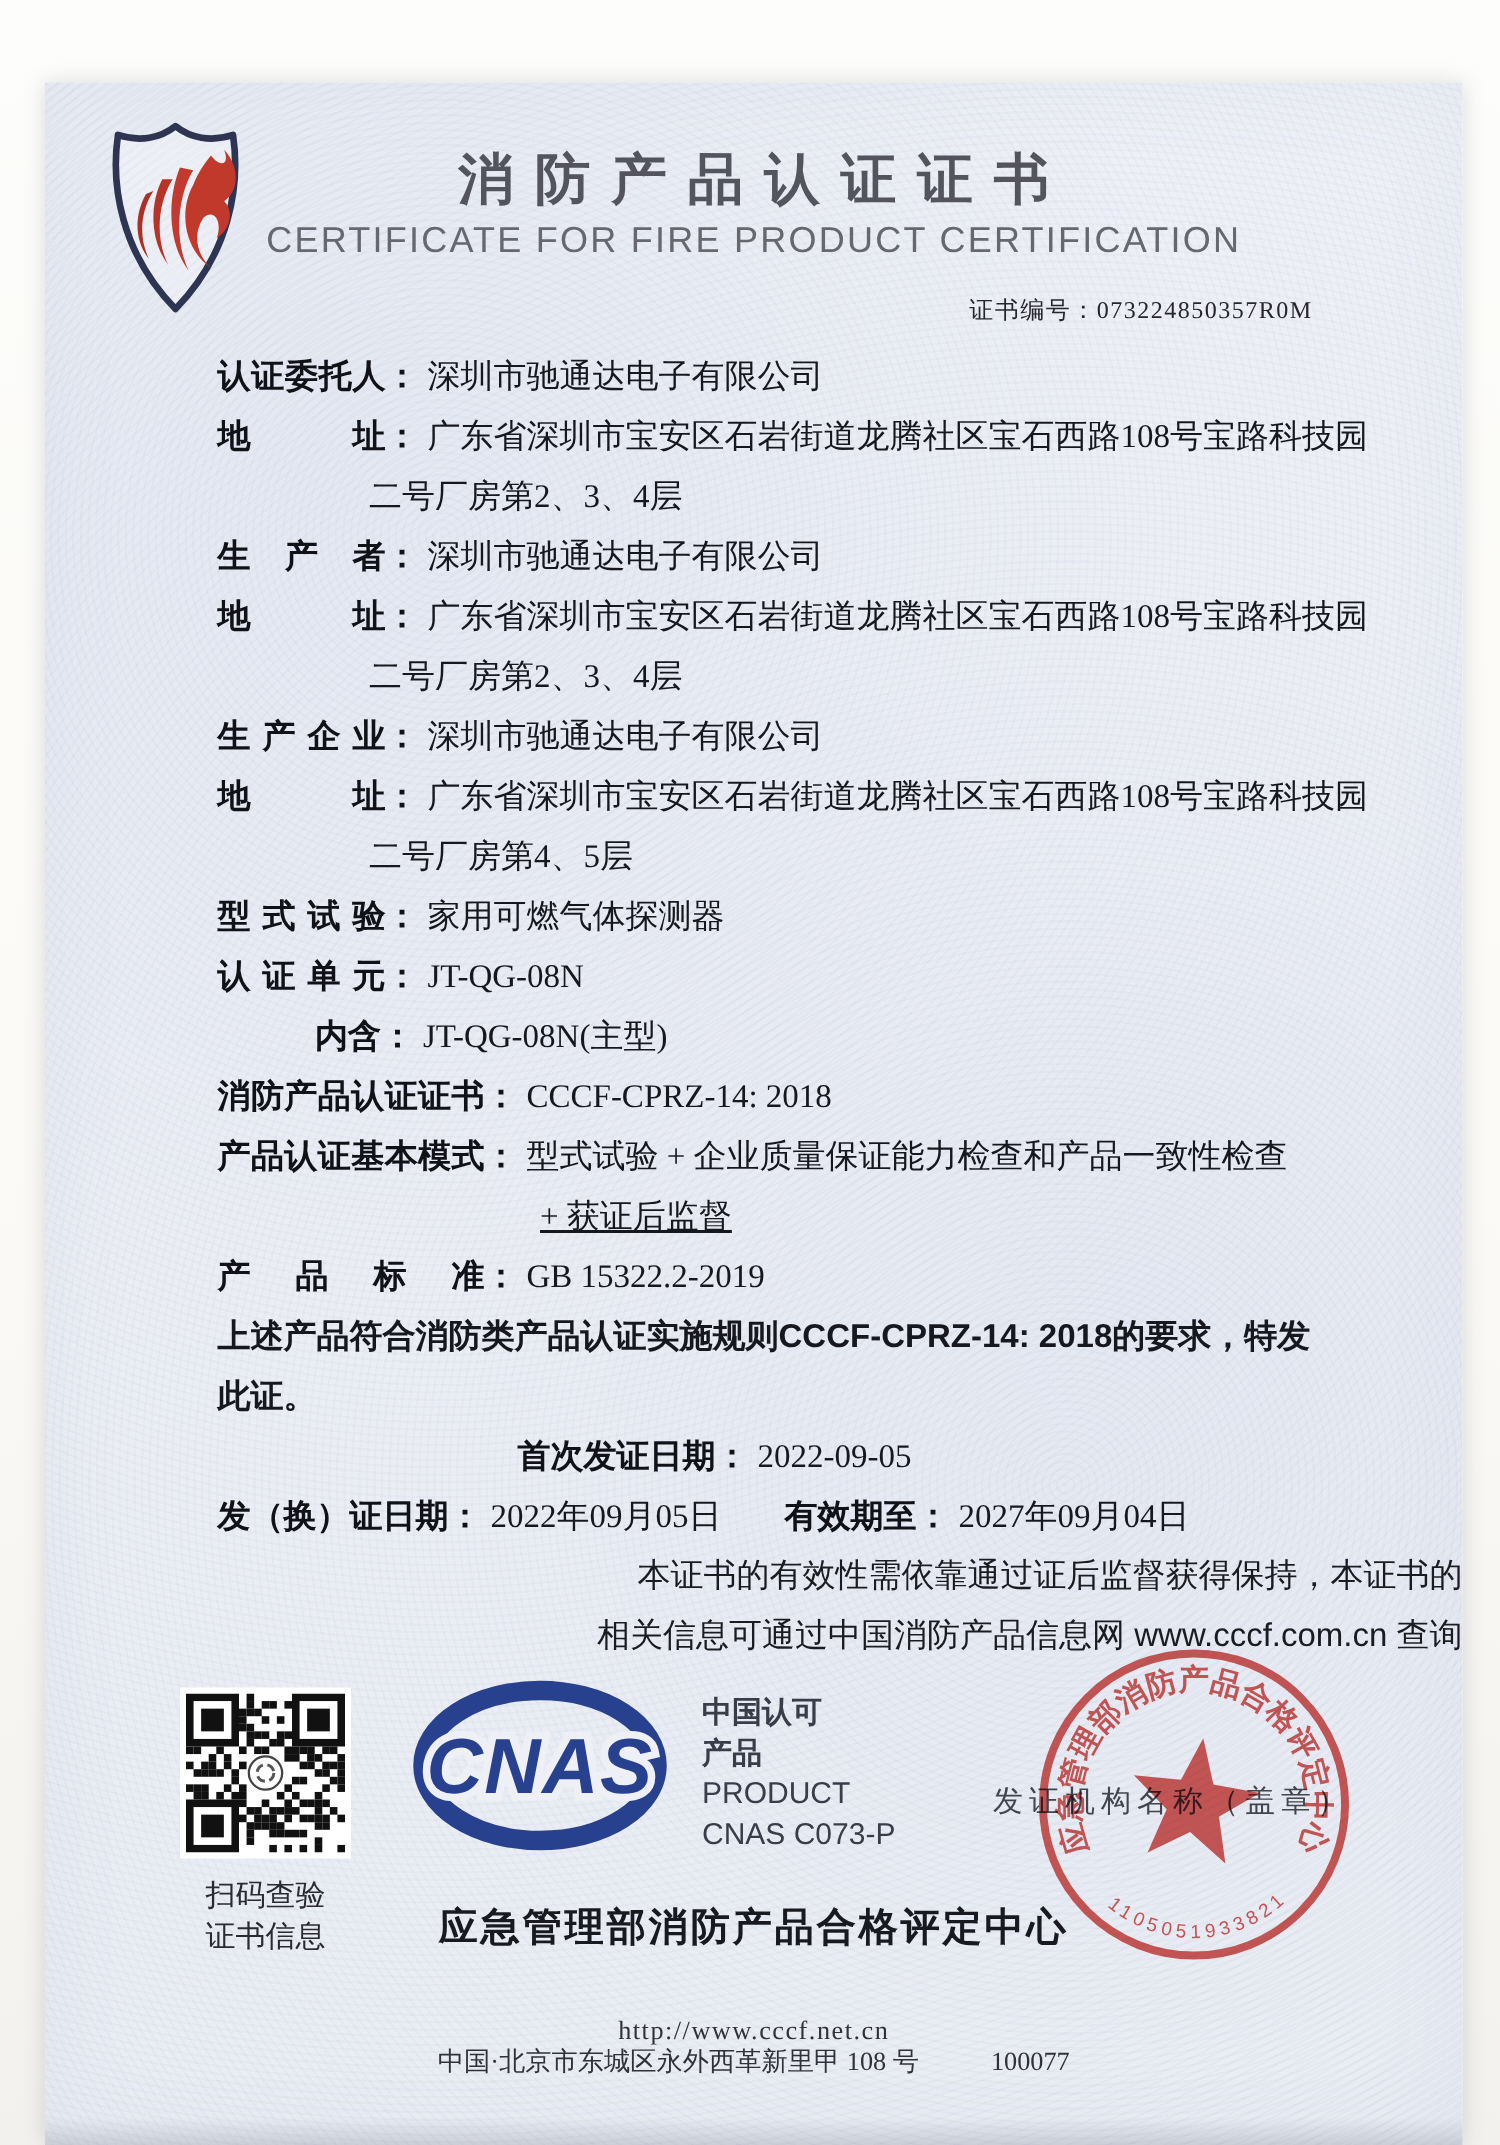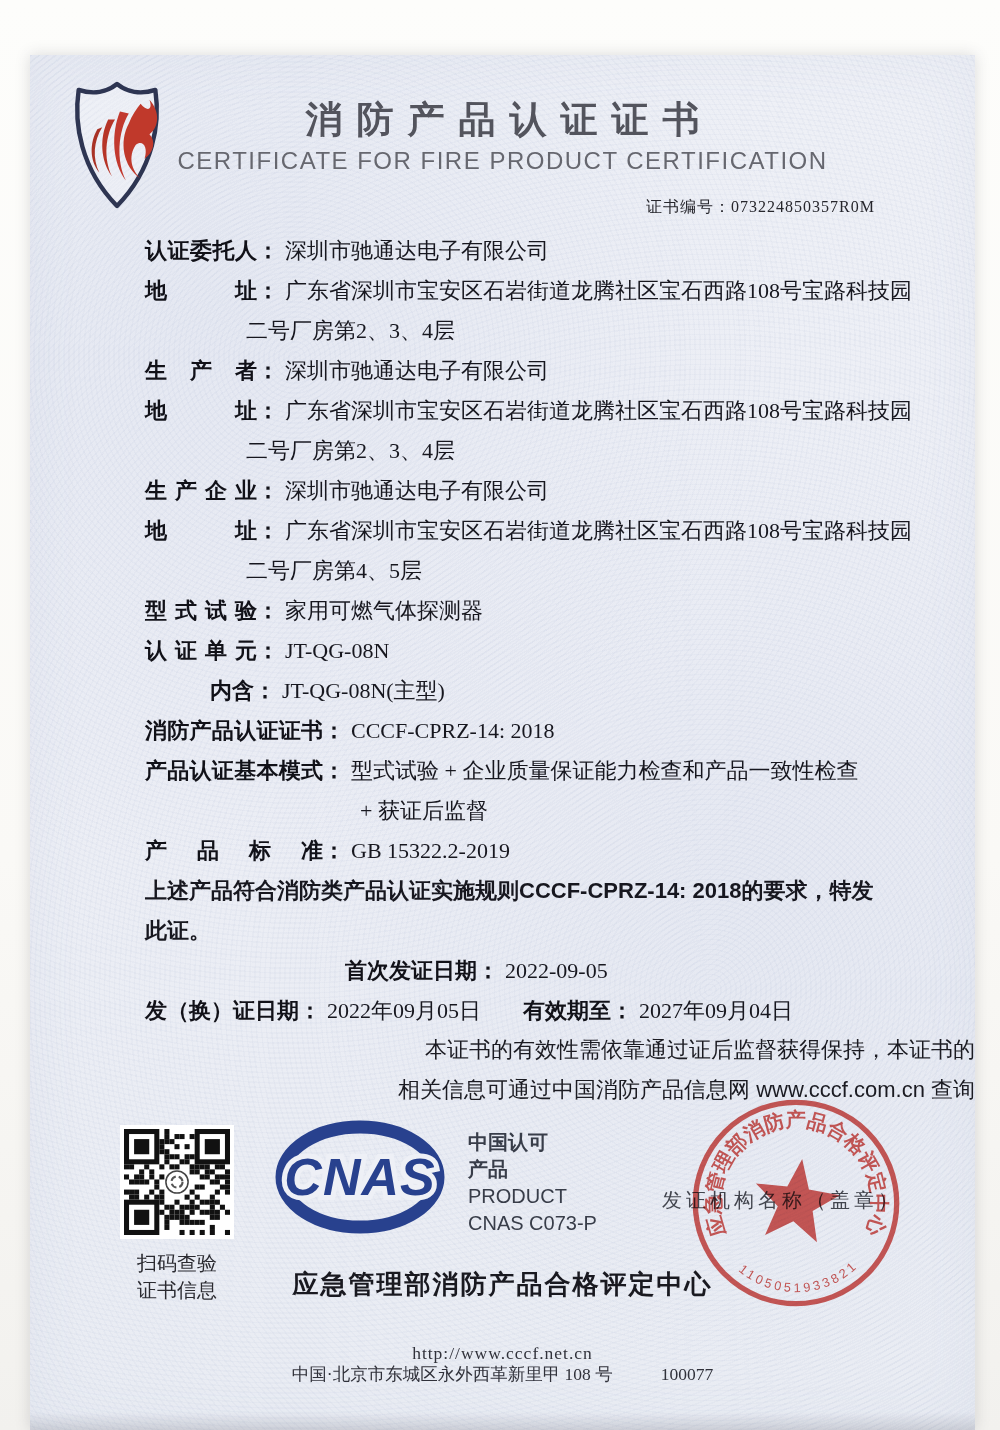--- a/index.html
+++ b/index.html
@@ -37,21 +37,21 @@
   .cert-no .cn-label { font-family:"Liberation Sans", sans-serif; }
   
   .fields { position:absolute; left:115px; right:25px; top:176px; font-size:22px; color:#17171f; }
   .row { height:40px; line-height:40px; white-space:nowrap; }
   .lab { font-weight:bold; color:#111118; }
   .lt { display:inline-block; width:112px; text-align:justify; text-align-last:justify; font-style:normal; vertical-align:bottom; }
   .lt.w { width:178px; }
   .lt.auto { width:auto; text-align-last:auto; }
   .val { font-family:"Liberation Serif", serif; margin-left:6px; }
   .cont { margin-left:101px; font-family:"Liberation Serif", serif; }
-  .cont2 { margin-left:215px; font-family:"Liberation Serif", serif; }
+  .cont2 { margin-left:215px; font-family:"Liberation Serif", serif;text-decoration:underline; }
   .ind-inner { margin-left:65px; }
   .bold-line { font-weight:bold; }
   .date-first { margin-left:200px; }
   .gap { display:inline-block; width:42px; }
   
   .notice { position:absolute; left:0; right:0; top:975px; text-align:right; font-size:22px; color:#1b1b22; }
   .notice div { height:40px; line-height:40px; }
   
   .qr-wrap { position:absolute; left:88px; top:1070px; width:118px; text-align:center; }
   .qr { width:114px; height:114px; background:#fff; padding:4px; }

